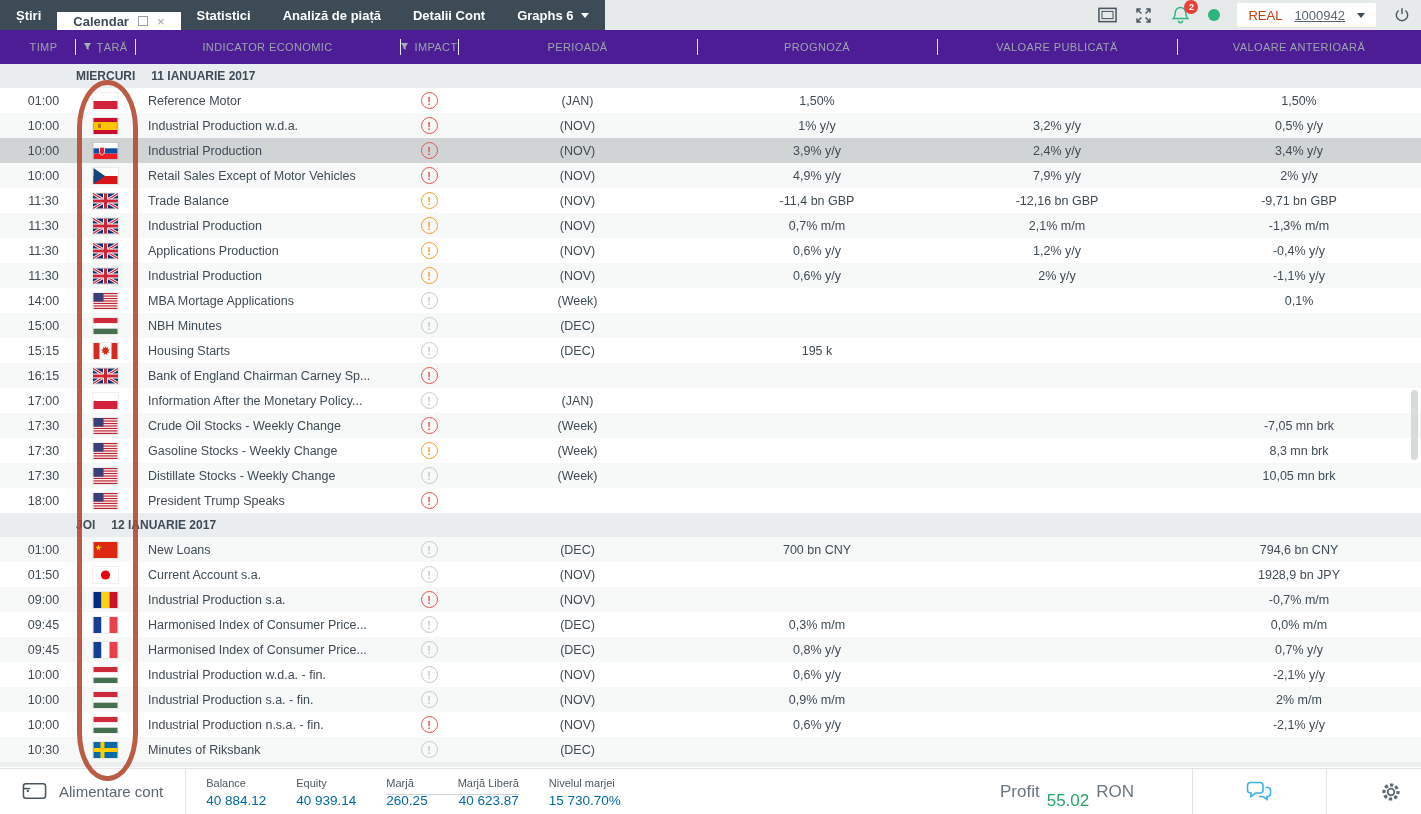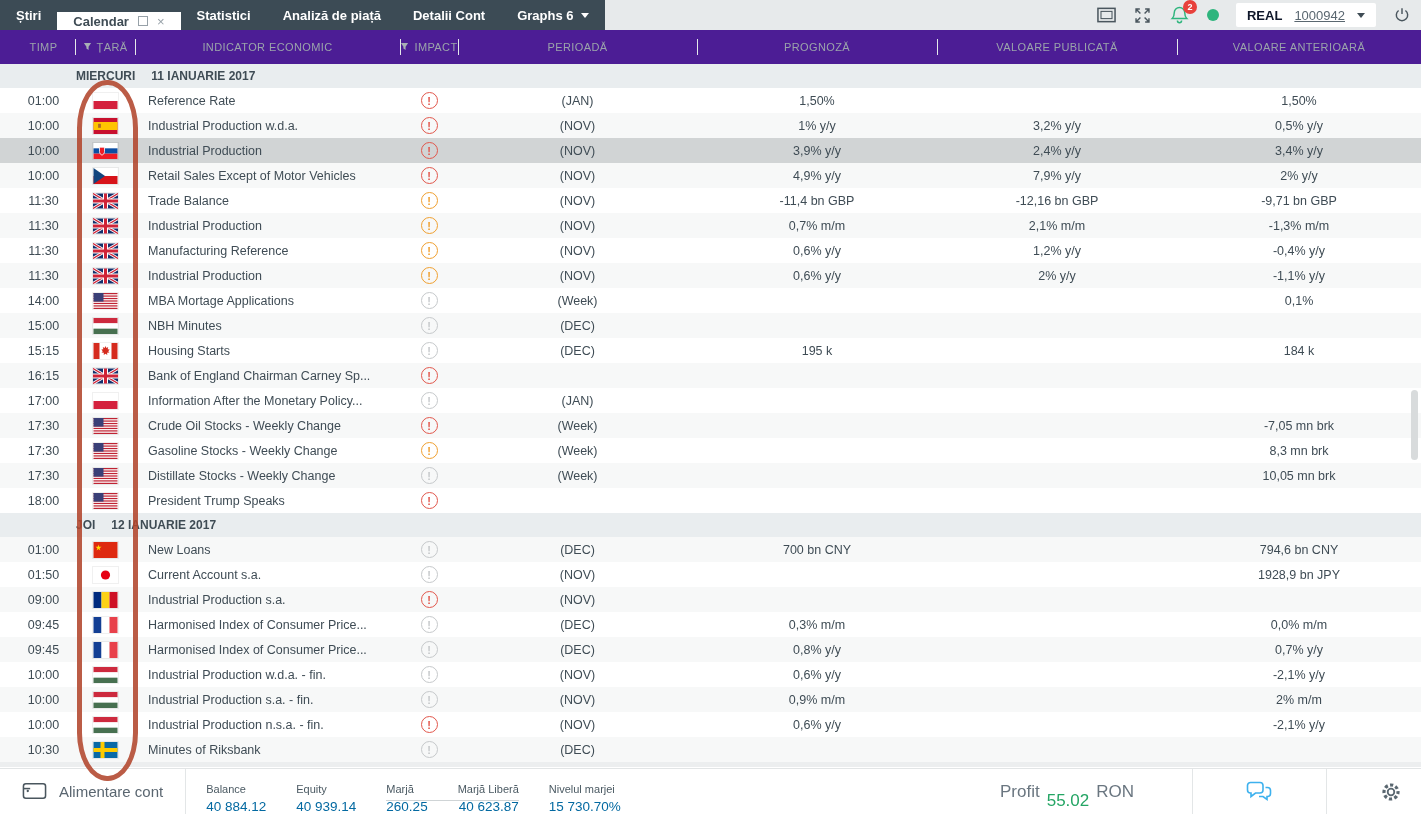--- a/index.html
+++ b/index.html
@@ -18,21 +18,21 @@
   .tab-ico.restore{width:8px;height:8px;border:1.5px solid #97a1a8;display:inline-block;}
   .tab-ico.close{font-size:13px;line-height:1;}
   .caret-down{width:0;height:0;border-left:4px solid transparent;border-right:4px solid transparent;border-top:5px solid #fff;margin-left:7px;display:inline-block;}
   .topbar-right{margin-left:auto;display:flex;align-items:center;gap:17px;padding-right:10px;}
   .tb-ico{display:flex;align-items:center;justify-content:center;cursor:pointer;}
   .bell-wrap{position:relative;}
   .badge{position:absolute;top:-5px;right:-7px;background:#e8413c;color:#fff;font-size:9px;font-weight:bold;
     width:14px;height:14px;border-radius:50%;display:flex;align-items:center;justify-content:center;}
   .status-dot{width:12px;height:12px;border-radius:50%;background:#2eb57d;}
   .account-box{background:#fff;border-radius:2px;height:24px;display:flex;align-items:center;gap:12px;padding:0 11px;font-size:13px;cursor:pointer;}
-  .account-type{font-weight:bold;color:#0f172a;}
+  .account-type{font-weight:normal;color:#c2410c;}
   .account-number{color:#5a6770;text-decoration:underline;}
   .account-caret{width:0;height:0;border-left:4px solid transparent;border-right:4px solid transparent;border-top:5px solid #3f4c55;}
   
   .grid{display:grid;grid-template-columns:75px 60px 265px 58px 239px 240px 240px 244px;}
   .colheader{height:34px;background:#4c1d95;align-items:center;color:#9ba4ab;font-size:11px;letter-spacing:.4px;}
   .hcell{display:flex;align-items:center;justify-content:center;gap:5px;height:100%;position:relative;white-space:nowrap;}
   .hcell+.hcell::before{content:'';position:absolute;left:0;top:9px;bottom:9px;width:1px;background:#e4e8ea;}
   .hcell.h-time{padding-left:12px;}
   .sectionrow{height:24px;background:#e9edef;display:flex;align-items:center;padding-left:36px;gap:16px;font-size:12px;color:#3f4c55;}
   .sectionrow .day{font-weight:bold;margin-left:40px;}
@@ -51,21 +51,21 @@
   .imp-medium{border:1.5px solid #f0a030;color:#f0a030;}
   .imp-low{border:1.5px solid #c6c9cb;color:#c6c9cb;}
   .bottom-strip{height:5px;background:#eceeef;}
   
   .annotation-oval{position:absolute;left:77px;top:80px;width:51px;height:691px;
     border:5px solid rgba(178,69,44,.88);border-radius:30px/48px;z-index:6;pointer-events:none;}
   .scrollbar{position:absolute;right:2px;top:64px;width:8px;height:700px;z-index:4;}
   .scroll-thumb{position:absolute;top:326px;width:7px;height:70px;background:#d8dbdc;border-radius:4px;cursor:pointer;}
   
   .footer{position:absolute;left:0;bottom:0;width:100%;height:45px;background:#fff;border-top:1px solid #e2e5e6;
-    display:flex;align-items:flex-end;}
+    display:flex;align-items:center;}
   .deposit{display:flex;align-items:center;gap:12px;padding:0 22px;height:100%;border-right:1px solid #e3e6e7;
     color:#5a6670;font-size:15px;cursor:pointer;}
   .stats{display:flex;align-items:flex-start;padding-left:20px;gap:30px;}
   .stat{display:flex;flex-direction:column;gap:4px;}
   .stat .s-label{font-size:11px;color:#4b5a63;line-height:14px;}
   .stat .s-value{font-size:13.5px;color:#0369a1;font-weight:500;line-height:14px;}
   .stat.align-right .s-value{text-align:right;}
   .margin-group{position:relative;display:flex;gap:30px;}
   .margin-group::after{content:'';position:absolute;left:0;right:0;top:18px;height:1px;background:#cfd4d6;}
   .profit-area{margin-left:auto;display:flex;align-items:center;height:100%;gap:34px;}
@@ -179,21 +179,21 @@
     <div class="row grid">
       <div class="c c-time">01:00</div>
       <div class="c c-flag">
         <span class="flag">
           <svg viewBox="0 0 24 16">
             <rect width="24" height="8" fill="#fff"></rect>
             <rect y="8" width="24" height="8" fill="#d4213d"></rect>
           </svg>
         </span>
       </div>
-      <div class="c c-indicator">Reference Rate</div>
+      <div class="c c-indicator">Reference Motor</div>
       <div class="c c-impact">
         <span class="imp imp-high">!</span>
       </div>
       <div class="c c-period">(JAN)</div>
       <div class="c c-forecast">1,50%</div>
       <div class="c c-published"></div>
       <div class="c c-previous">1,50%</div>
     </div>
     <div class="row grid alt">
       <div class="c c-time">10:00</div>
@@ -306,21 +306,21 @@
         <span class="flag">
           <svg viewBox="0 0 50 30">
             <rect width="50" height="30" fill="#132f6b"></rect>
             <path d="M0 0L50 30M50 0L0 30" stroke="#fff" stroke-width="6"></path>
             <path d="M0 0L50 30M50 0L0 30" stroke="#cf2438" stroke-width="2.6"></path>
             <path d="M25 0V30M0 15H50" stroke="#fff" stroke-width="10"></path>
             <path d="M25 0V30M0 15H50" stroke="#cf2438" stroke-width="6"></path>
           </svg>
         </span>
       </div>
-      <div class="c c-indicator">Manufacturing Reference</div>
+      <div class="c c-indicator">Applications Production</div>
       <div class="c c-impact">
         <span class="imp imp-medium">!</span>
       </div>
       <div class="c c-period">(NOV)</div>
       <div class="c c-forecast">0,6% y/y</div>
       <div class="c c-published">1,2% y/y</div>
       <div class="c c-previous">-0,4% y/y</div>
     </div>
     <div class="row grid alt">
       <div class="c c-time">11:30</div>
@@ -404,21 +404,20 @@
           </svg>
         </span>
       </div>
       <div class="c c-indicator">Housing Starts</div>
       <div class="c c-impact">
         <span class="imp imp-low">!</span>
       </div>
       <div class="c c-period">(DEC)</div>
       <div class="c c-forecast">195 k</div>
       <div class="c c-published"></div>
-      <div class="c c-previous">184 k</div>
     </div>
     <div class="row grid alt">
       <div class="c c-time">16:15</div>
       <div class="c c-flag">
         <span class="flag">
           <svg viewBox="0 0 50 30">
             <rect width="50" height="30" fill="#132f6b"></rect>
             <path d="M0 0L50 30M50 0L0 30" stroke="#fff" stroke-width="6"></path>
             <path d="M0 0L50 30M50 0L0 30" stroke="#cf2438" stroke-width="2.6"></path>
             <path d="M25 0V30M0 15H50" stroke="#fff" stroke-width="10"></path>
@@ -619,20 +618,21 @@
           </svg>
         </span>
       </div>
       <div class="c c-indicator">Industrial Production s.a.</div>
       <div class="c c-impact">
         <span class="imp imp-high">!</span>
       </div>
       <div class="c c-period">(NOV)</div>
       <div class="c c-forecast"></div>
       <div class="c c-published"></div>
+      <div class="c c-previous">-0,7% m/m</div>
     </div>
     <div class="row grid">
       <div class="c c-time">09:45</div>
       <div class="c c-flag">
         <span class="flag">
           <svg viewBox="0 0 24 16">
             <rect width="8" height="16" fill="#133f94"></rect>
             <rect x="8" width="8" height="16" fill="#fff"></rect>
             <rect x="16" width="8" height="16" fill="#e8414b"></rect>
           </svg>

